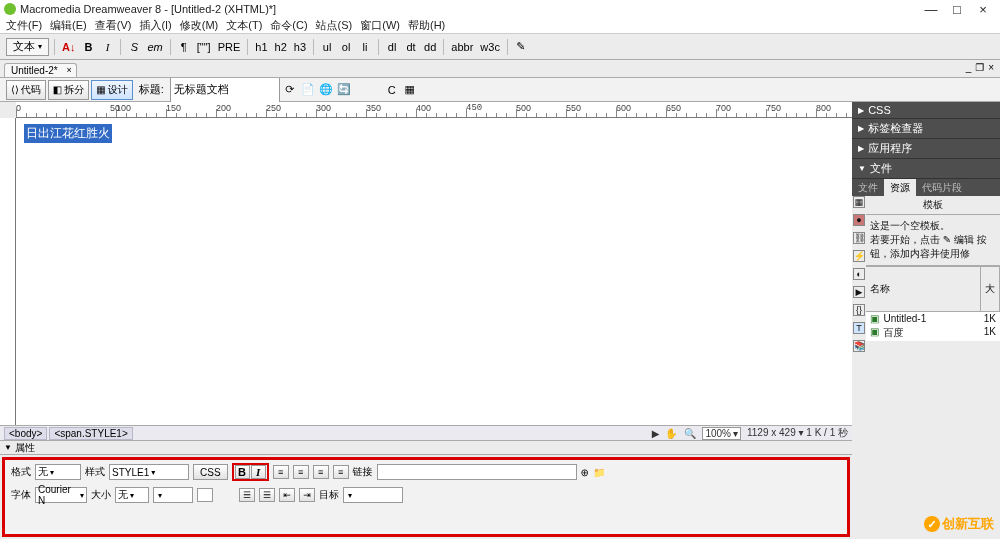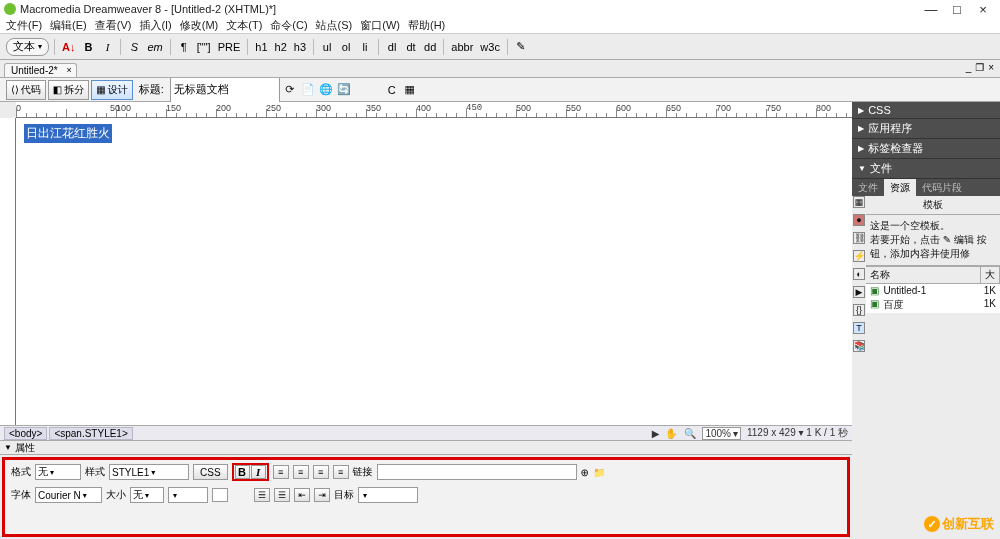--- a/index.html
+++ b/index.html
@@ -4,21 +4,21 @@
 <style>
 * { box-sizing: border-box; margin: 0; padding: 0; font-family: "Microsoft YaHei", Tahoma, sans-serif; }
 body { width: 1000px; height: 539px; background: #ececec; font-size: 11px; overflow: hidden; position: relative; }
 .titlebar { height: 18px; background: #fff; display: flex; align-items: center; padding: 0 4px; color: #222; }
 .titlebar .logo { width: 12px; height: 12px; background: #6fbf2f; border-radius: 50%; margin-right: 4px; }
 .titlebar .title { flex: 1; font-size: 11px; }
 .titlebar .winbtn { width: 26px; text-align: center; font-size: 13px; cursor: pointer; }
 .menubar { height: 16px; background: #fff; display: flex; gap: 4px; padding: 0 4px; color: #222; font-size: 11px; border-bottom: 1px solid #ccc; }
 .menubar span { padding: 0 2px; cursor: pointer; }
 .toolbar { height: 26px; background: #ececec; display: flex; align-items: center; gap: 3px; padding: 0 6px; border-bottom: 1px solid #aaa; }
-.tbtn { min-width: 16px; height: 18px; display: inline-flex; align-items: center; justify-content: center; font-size: 11px; cursor: pointer; padding: 0 2px; border-radius: 8px; }
+.tbtn { min-width: 16px; height: 18px; display: inline-flex; align-items: center; justify-content: center; font-size: 11px; cursor: pointer; padding: 0 2px; }
 .tbtn.sel { display: flex; align-items: center; border: 1px solid #999; background: #f7f7f7; padding: 0 6px; height: 18px; }
 .tbtn.sel::after { content: "▾"; font-size: 8px; margin-left: 3px; }
 .sep { width: 1px; height: 16px; background: #bbb; margin: 0 2px; }
 .doctabs { height: 18px; background: #ececec; border-bottom: 1px solid #aaa; display: flex; align-items: flex-end; padding-left: 4px; position: relative; }
 .doctab { background: #f7f7f7; border: 1px solid #aaa; border-bottom: none; border-radius: 3px 3px 0 0; padding: 1px 18px 1px 6px; font-size: 10px; position: relative; cursor: pointer; }
 .doctab .x { position: absolute; right: 4px; top: 1px; font-size: 9px; }
 .docctrls { position: absolute; right: 6px; top: 2px; display: flex; gap: 4px; font-size: 10px; }
 .viewbar { height: 24px; background: #f2f2f2; display: flex; align-items: center; gap: 2px; padding: 2px 6px; border-bottom: 1px solid #aaa; }
 .vbtn { border: 1px solid #999; background: linear-gradient(#fff,#e6e6e6); padding: 2px 4px; font-size: 10px; display: inline-flex; align-items: center; gap: 2px; cursor: pointer; }
 .vbtn.active { background: linear-gradient(#eef5ff,#cfe4ff); border-color: #5b8fd0; }
@@ -57,21 +57,21 @@
 .filespanel { flex: 1; background: #ececec; color: #111; display: flex; flex-direction: column; }
 .fptabs { height: 17px; display: flex; background: #4e4e4e; font-size: 10px; }
 .fptab { padding: 2px 6px; color: #bfbfbf; cursor: pointer; }
 .fptab.active { background: #ececec; color: #000; }
 .tmplheader { text-align: center; padding: 2px; font-size: 10px; border-bottom: 1px solid #aaa; }
 .tmplbody { padding: 4px; font-size: 10px; border-bottom: 1px solid #aaa; display: flex; gap: 4px; }
 .iconcol { width: 14px; display: flex; flex-direction: column; gap: 6px; align-items: center; }
 .iconcol span { width: 12px; height: 12px; border: 1px solid #888; cursor: pointer; font-size: 9px; line-height: 10px; text-align: center; }
 .filelist { flex: 1; background: #fff; border-top: 1px solid #aaa; font-size: 10px; }
 .filelist .hdr { display: flex; background: #ececec; border-bottom: 1px solid #aaa; }
-.filelist .hdr span { padding: 1px 4px; border-right: 1px solid #aaa; }
+.filelist .hdr span { padding: 15px 4px; border-right: 1px solid #aaa; }
 .filelist .row { display: flex; padding: 1px 4px; gap: 4px; cursor: pointer; }
 .filelist .row .fi { color: #2a7a2a; }
 .watermark { position: absolute; right: 6px; bottom: 6px; color: #ffa500; font-size: 13px; font-weight: bold; display: flex; align-items: center; gap: 2px; }
 .watermark .wmicon { width: 16px; height: 16px; background: #ffa500; border-radius: 50%; display: inline-flex; align-items: center; justify-content: center; color: #fff; font-size: 11px; }
 </style>
 </head>
 <body>
 
 <div class="titlebar">
   <div class="logo"></div>
@@ -305,40 +305,40 @@
         <span class="align">≡</span>
         <span class="align">≡</span>
         <span class="align">≡</span>
         <span class="plabel">链接</span>
         <input class="linkinput" value="" style="">
         <span>⊕</span>
         <span>📁</span>
       </div>
       <div class="row">
         <span class="plabel">字体</span>
-        <span class="pselect" style="width:67px">Courier N</span>
+        <span class="pselect" style="width:52px">Courier N</span>
         <span class="plabel">大小</span>
         <span class="pselect" style="width:34px">无</span>
         <span class="pselect" style="width:40px"></span>
         <span style="width:16px;height:14px;border:1px solid #999;background:#fff;display:inline-block"></span>
         <span style="width:18px"></span>
         <span class="align">☰</span>
         <span class="align">☰</span>
         <span class="align">⇤</span>
         <span class="align">⇥</span>
         <span class="plabel">目标</span>
         <span class="pselect" style="width:60px"></span>
       </div>
     </div>
   </div>
 
   <div class="sidepanels">
     <div class="acc">CSS</div>
+    <div class="acc">标签检查器</div>
     <div class="acc">应用程序</div>
-    <div class="acc">标签检查器</div>
     <div class="acc open">文件</div>
     <div class="filespanel">
       <div class="fptabs">
         <div class="fptab">文件</div>
         <div class="fptab active">资源</div>
         <div class="fptab">代码片段</div>
       </div>
       <div style="display:flex;flex:0 0 auto">
         <div class="iconcol">
           <span>▦</span>

